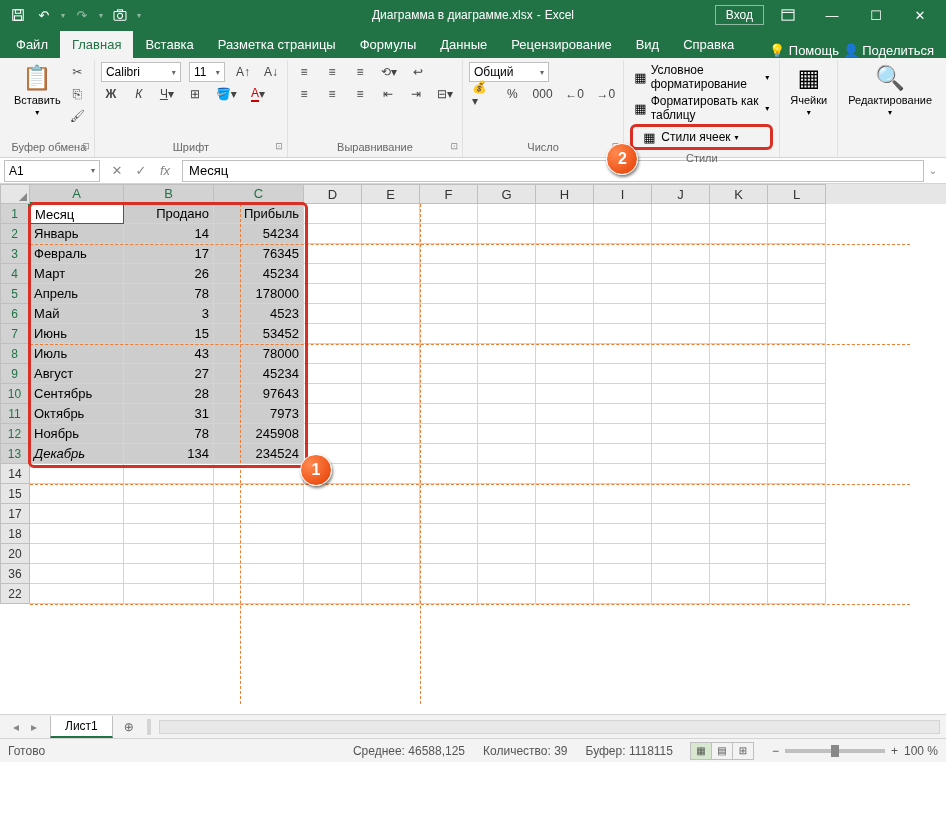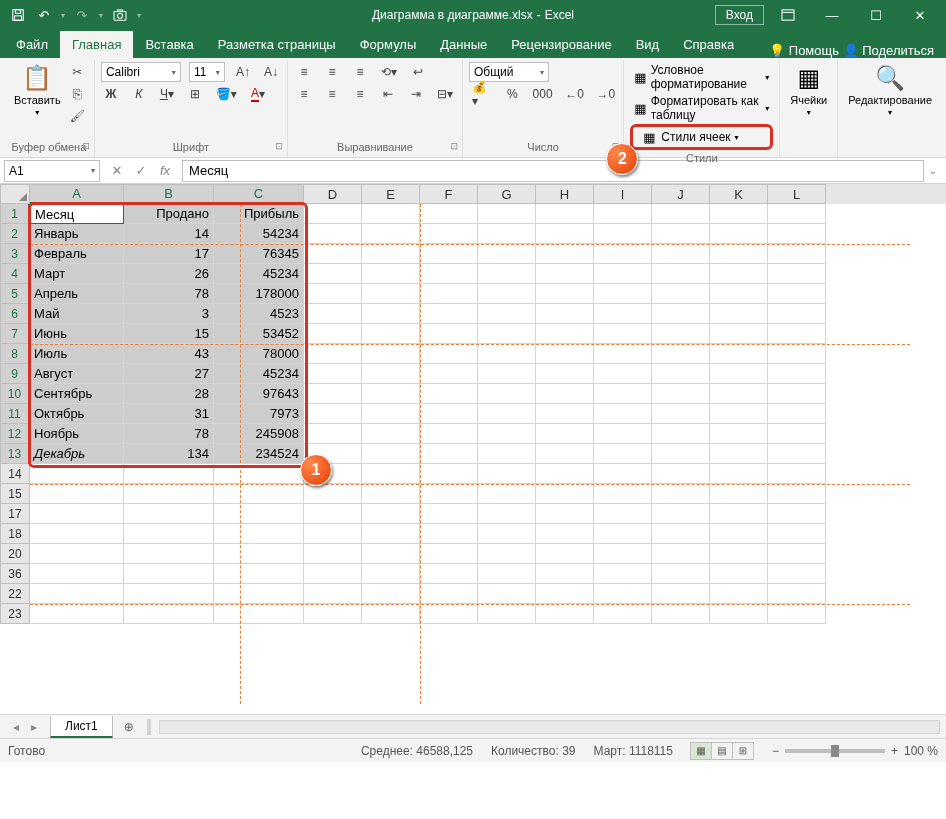--- a/index.html
+++ b/index.html
@@ -628,35 +628,20 @@
       <div class="cell num" style="width: 58px;"></div>
       <div class="cell num" style="width: 58px;"></div>
       <div class="cell num" style="width: 58px;"></div>
       <div class="cell num" style="width: 58px;"></div>
       <div class="cell num" style="width: 58px;"></div>
       <div class="cell num" style="width: 58px;"></div>
       <div class="cell num" style="width: 58px;"></div>
       <div class="cell num" style="width: 58px;"></div>
       <div class="cell num" style="width: 58px;"></div>
     </div>
-    <div class="row-line">
-      <div class="rh">23</div>
-      <div class="cell" style="width: 94px;"></div>
-      <div class="cell num" style="width: 90px;"></div>
-      <div class="cell num" style="width: 90px;"></div>
-      <div class="cell num" style="width: 58px;"></div>
-      <div class="cell num" style="width: 58px;"></div>
-      <div class="cell num" style="width: 58px;"></div>
-      <div class="cell num" style="width: 58px;"></div>
-      <div class="cell num" style="width: 58px;"></div>
-      <div class="cell num" style="width: 58px;"></div>
-      <div class="cell num" style="width: 58px;"></div>
-      <div class="cell num" style="width: 58px;"></div>
-      <div class="cell num" style="width: 58px;"></div>
-    </div>
 
   <div class="sel-frame" style="left:28px;top:18px;width:280px;height:266px"></div>
   <div class="callout" style="left:300px;top:270px">1</div>
 
   <div class="dash-h" style="left:30px;top:60px;width:880px"></div>
   <div class="dash-h" style="left:30px;top:160px;width:880px"></div>
   <div class="dash-h" style="left:30px;top:300px;width:880px"></div>
   <div class="dash-h" style="left:30px;top:420px;width:880px"></div>
   <div class="dash-v" style="left:240px;top:20px;height:500px"></div>
   <div class="dash-v" style="left:420px;top:20px;height:500px"></div>
@@ -672,21 +657,21 @@
   <div class="hscroll-sep">
       <div class="track"></div>
     </div>
 </div>
 
 <div class="statusbar">
   <span>Готово</span>
   <span class="spacer"></span>
   <span><span>Среднее:</span> <span>46588,125</span></span>
   <span><span>Количество:</span> <span>39</span></span>
-  <span><span>Март:</span> <span>1118115</span></span>
+  <span><span>Буфер:</span> <span>1118115</span></span>
   <div class="view-btns">
     <div class="view-btn active">▦</div>
     <div class="view-btn">▤</div>
     <div class="view-btn">⊞</div>
   </div>
   <div class="zoom">
     <span>−</span>
     <div class="zoom-slider"></div>
     <span>+</span>
     <span>100 %</span>

